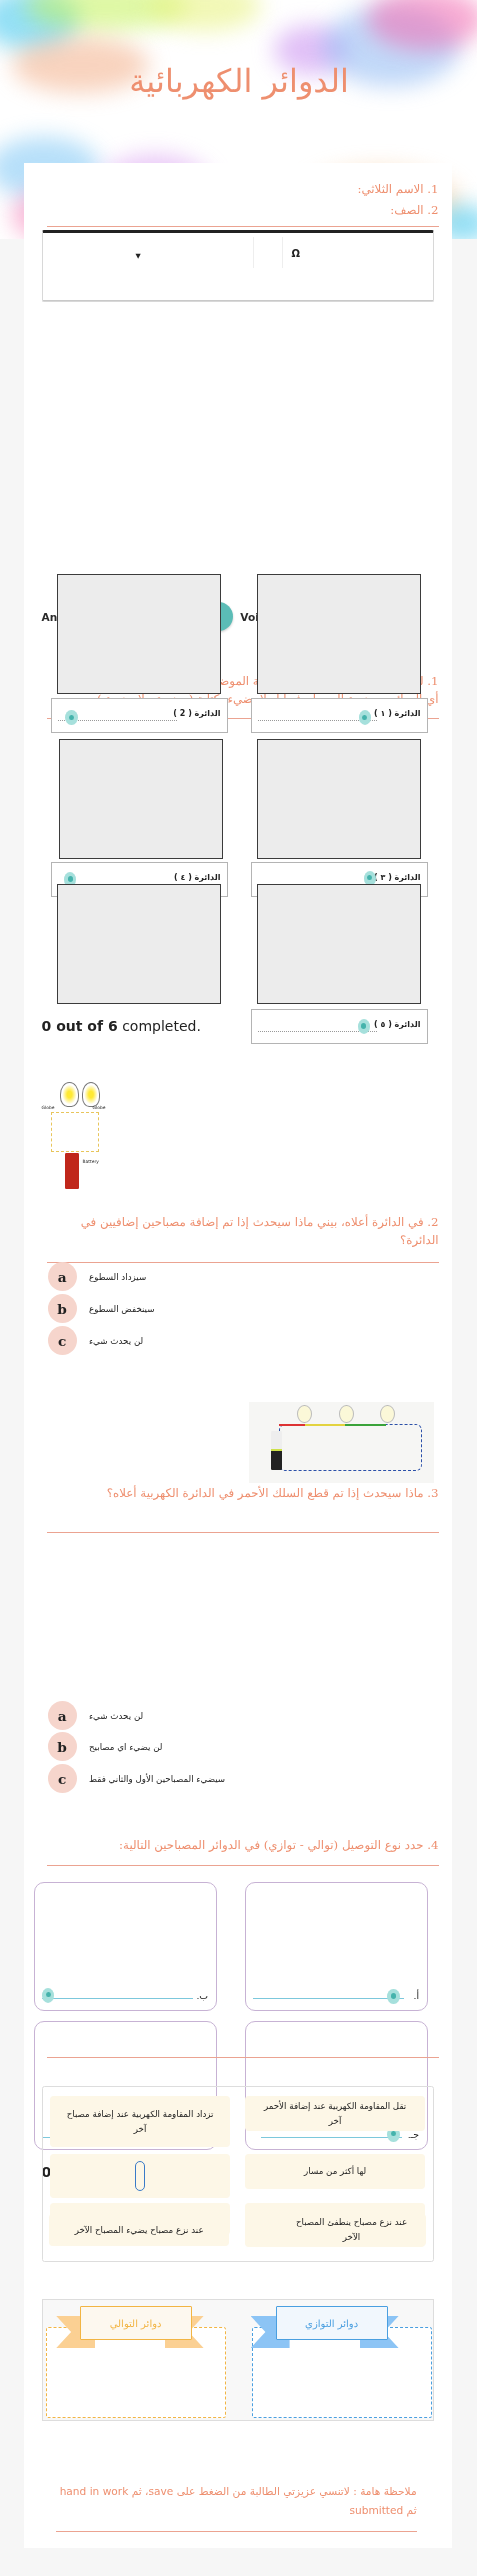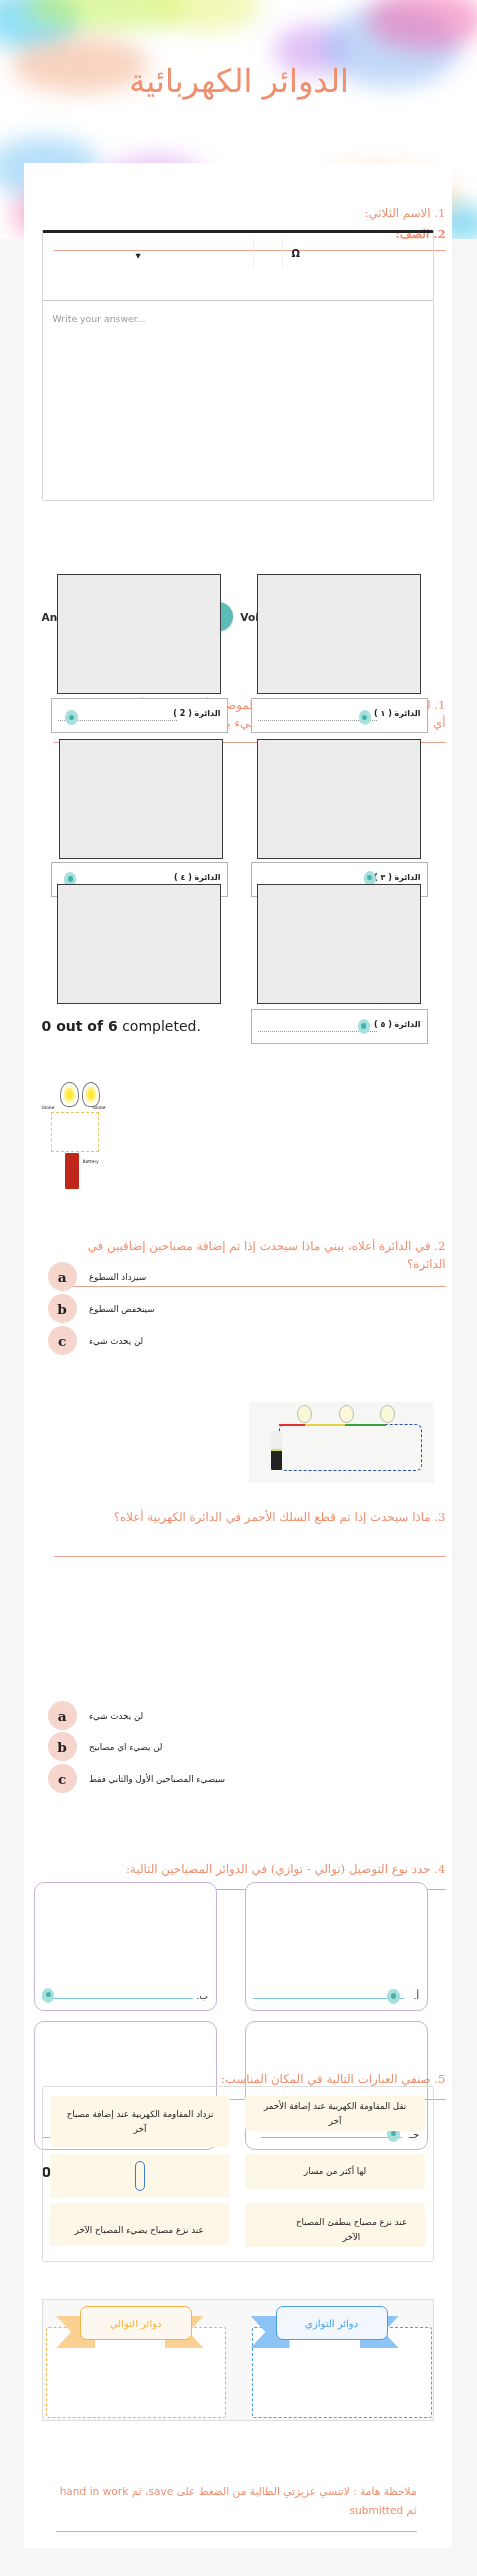--- a/index.html
+++ b/index.html
@@ -6,21 +6,21 @@
   html, body { width: 478px; background: #f6f6f6; font-family: "DejaVu Sans", sans-serif; color: #222; }
   body { position: relative; height: 2576px; overflow: hidden; }
 
   
   .banner { position: absolute; left: 0; top: 0; width: 478px; height: 239px; overflow: hidden; background: #fff; }
   .blob { position: absolute; border-radius: 50%; filter: blur(11.2px); opacity: .55; }
   .banner-title { position: absolute; left: 0; right: 0; top: 62px; text-align: center; font-family: "DejaVu Serif", serif; font-size: 32px; color: #ee8f6f; direction: rtl; }
 
   
   .card { position: absolute; left: 23.6px; top: 163px; width: 428px; height: 2385px; background: #fff; }
-  .q { position: absolute; left: 30px; width: 392px; margin-top: 24px; }
+  .q { position: absolute; left: 23px; width: 392px; }
   .q-title { direction: rtl; text-align: right; color: #ee8f6f; font-family: "DejaVu Serif", serif; font-size: 11.8px; line-height: 1.5; }
   .q-rule { height: 0.6px; background: #eba391; margin-top: 10px; }
 
   
   .editor { position: absolute; left: 18px; top: 67px; width: 392px; border: 0.6px solid #d8d8d8; border-top: 3.7px solid #222; border-radius: 1.9px; }
   .toolbar { height: 68px; position: relative; border-bottom: 1.2px solid #c9c9c9; }
   .tb-dropdown { position: absolute; left: 93px; top: 18.7px; font-size: 6.8px; color: #222; }
   .tb-sep { position: absolute; top: 3.7px; width: 0.6px; height: 31px; background: #eee; }
   .tb-omega { position: absolute; left: 249px; top: 15px; font-size: 10px; font-weight: bold; }
   .answer { height: 199px; padding: 12.4px 10px; font-size: 9.3px; color: #9a9a9a; }
@@ -49,21 +49,21 @@
   .pc-tile { position: absolute; width: 183px; height: 129px; border: 1.2px solid #c7b2d4; border-radius: 10px; background: #fff; }
   .pc-line { position: absolute; height: 1.2px; background: #7cc8dc; bottom: 11.2px; }
   .pc-lbl { position: absolute; bottom: 8.7px; font-size: 9.3px; direction: rtl; }
 
   
   .sort-box { position: absolute; left: 18px; top: 1923px; width: 392px; height: 176px; border: 0.6px solid #ddd; border-radius: 2.5px; }
   .chip { position: absolute; width: 180px; background: #fdf7e7; border-radius: 3.7px; display: flex; align-items: center; justify-content: center; text-align: center; direction: rtl; font-size: 8.7px; color: #222; padding: 0 11.2px; line-height: 1.7; }
 
   .drop-area { position: absolute; left: 18px; top: 2136px; width: 392px; height: 122px; background: #f8f8f8; border: 0.6px solid #ddd; }
   .zone { position: absolute; top: 27px; width: 180px; height: 91px; background: #fff; border: 1.2px dashed; border-radius: 2.5px; }
-  .ribbon { position: absolute; top: 6.2px; width: 112px; height: 34px; border: 1.2px solid; border-radius: 7px; display: flex; align-items: center; justify-content: center; font-family: "DejaVu Serif", serif; font-size: 10px; direction: rtl; z-index: 2; }
+  .ribbon { position: absolute; top: 6.2px; width: 112px; height: 34px; border: 1.2px solid; border-radius: 1px; display: flex; align-items: center; justify-content: center; font-family: "DejaVu Serif", serif; font-size: 10px; direction: rtl; z-index: 2; }
   .ribbon-tail { position: absolute; top: 16px; width: 39px; height: 32px; z-index: 1; }
 
   .note { position: absolute; left: 32px; width: 361px; top: 2319px; direction: rtl; text-align: right; color: #ee8f6f; font-size: 10.6px; line-height: 1.75; font-family: "DejaVu Sans", sans-serif; }
   .note-rule { position: absolute; left: 32px; width: 361px; top: 2368px; height: 0.6px; background: #eba391; }
 </style>
 </head>
 <body>
 
 <div class="banner">
   <div class="blob" style="left:-18.7px;top:-12.4px;width:99px;height:62px;background:#3cc6ee;"></div>
@@ -78,32 +78,31 @@
   <div class="blob" style="left:99px;top:155px;width:112px;height:62px;background:#d79af0;"></div>
   <div class="blob" style="left:298px;top:168px;width:162px;height:68px;background:#f6c99a;"></div>
   <div class="blob" style="left:435px;top:205px;width:56px;height:37px;background:#35c4ee;"></div>
   <div class="banner-title">الدوائر الكهربائية</div>
 </div>
 
 <div class="card">
 
   <div class="q" style="top:18px;">
     <div class="q-title"><span>1.</span> <span>الاسم الثلاثي:</span></div>
-    <div class="q-title" style="margin-top:3.7px;font-weight:bold;"><span>2.</span> <span>الصف:</span></div>
+    <div class="q-title" style="margin-top:3.7px;"><span>2.</span> <span>الصف:</span></div>
     <div class="q-rule" style="margin-top:6.2px;"></div>
   </div>
 
   <div class="editor">
     <div class="toolbar">
       <span class="tb-dropdown">▼</span>
       <span class="tb-sep" style="left:210px;"></span>
       <span class="tb-sep" style="left:239px;"></span>
       <span class="tb-omega">Ω</span>
     </div>
-    <div class="answer">Write your answer...</div>
   </div>
 
   <div class="recorder">
     <span>Answer recorder</span>
     <small>(optional) -</small>
     <span class="rec-btn"></span>
     <span>Voice</span>
   </div>
 
   <div class="q" style="top:510px;">
@@ -224,21 +223,20 @@
   </div>
   <div class="pc-tile" style="left:10px;top:1858px;">
     <span class="pc-lbl" style="right:7.5px;">د.</span>
     <span class="pc-line" style="left:7.5px;right:22.4px;"></span>
     <span class="hotspot" style="left:16px;bottom:7.5px;"></span>
   </div>
 
   <div class="completed" style="top:2001px;"><b>0 out of 4</b><span> completed.</span></div>
 
   <div class="q" style="top:1884px;">
-    <div class="q-title"><span>5.</span> <span>صنفي العبارات التالية في المكان المناسب:</span></div>
     <div class="q-rule"></div>
   </div>
 
   <div class="sort-box">
     <div class="chip" style="right:7.5px;top:9.3px;height:35px;">تقل المقاومة الكهربية عند إضافة الأحمر آخر</div>
     <div class="chip" style="left:7.5px;top:9.3px;height:51px;">تزداد المقاومة الكهربية عند إضافة مصباح آخر</div>
     <div class="chip" style="right:7.5px;top:67px;height:35px;">لها أكثر من مسار</div>
     <div class="chip" style="left:7.5px;top:67px;height:44px;">
       <span style="display:inline-block;width:10px;height:30px;border:1.2px solid #3a7bc8;border-radius:5px;position:relative;"></span>
     </div>

